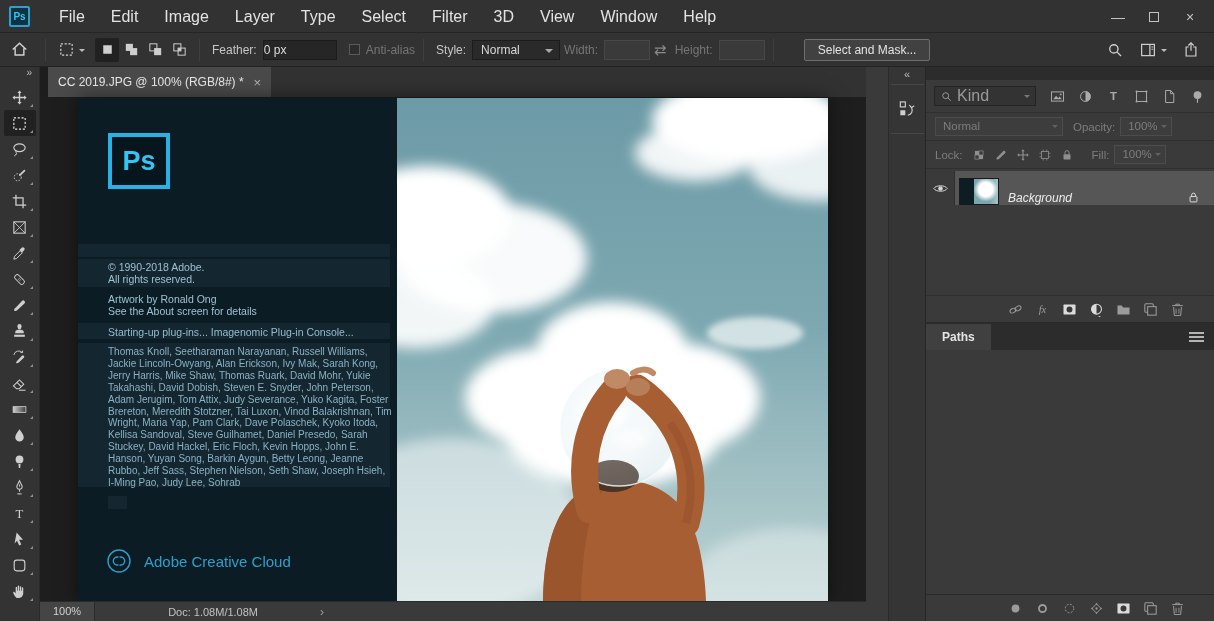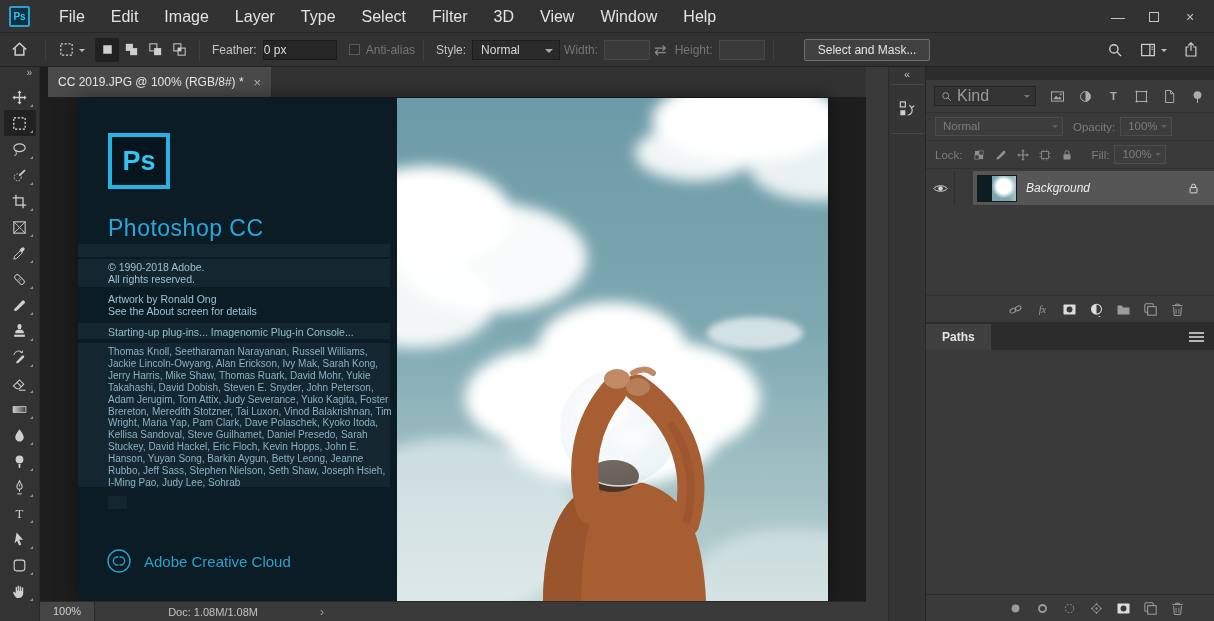--- a/index.html
+++ b/index.html
@@ -94,21 +94,21 @@
   .psel { position:relative; height:19px; border:1px solid #4c4c4c; background:#3d3d3d; font-size:11.5px; color:#7d7d7d; line-height:17px; padding-left:7px; }
   .psel::after { content:""; position:absolute; right:4px; top:7px; border:3.5px solid transparent; border-top-color:#616161; }
   .psel.wide { width:128px; }
   .psel.val { width:52px; }
   .plabel { font-size:11.5px; color:#7d7d7d; margin:0 5px 0 10px; }
   .lockicons { display:flex; align-items:center; gap:8px; margin-left:4px; color:#8f8f8f; }
   .plabel.fl { margin-left:18px; }
   .layerlist { height:127px; border-bottom:1px solid #303030; }
   .layer-row { display:flex; height:34px; margin-top:2px; align-items:stretch; }
   .eye-cell { width:29px; border-right:1px solid #2f2f2f; display:flex; align-items:center; justify-content:center; color:#d6d6d6; }
-  .layer-main { flex:1; background:#565656; display:flex; align-items:center;margin-left:18px; }
+  .layer-main { flex:1; background:#565656; display:flex; align-items:flex-end; }
   .layer-thumb { width:40px; height:27px; margin:0 9px 0 4px; border:1px solid #191919;
     background: radial-gradient(circle at 68% 42%, #ffffff 0 7px, rgba(255,255,255,0) 12px),
                 linear-gradient(90deg,#0c1d24 0 36%, #7ba6af 36% 78%, #a7c5c9 100%); }
   .layer-name { font-size:12px; font-style:italic; color:#ececec; flex:1; }
   .layer-lock { margin-right:13px; color:#e0e0e0; display:flex; }
   .pfooter { height:27px; display:flex; align-items:center; justify-content:flex-end; gap:10px; padding-right:28px; color:#9b9b9b; border-bottom:1px solid #2a2a2a; }
   .pfooter .lite { color:#dcdcdc; }
   .paths-body { flex:1; background:#3a3a3a; }
   .paths-footer { border-top:1px solid #2a2a2a; border-bottom:none; }
 
@@ -366,21 +366,20 @@
 
   <main class="canvas">
     <div class="splash">
       <div class="splash-left">
         <div class="stripe" style="top:146px;height:13px;"></div>
         <div class="stripe" style="top:161px;height:28px;"></div>
         <div class="stripe" style="top:225px;height:16px;"></div>
         <div class="stripe" style="top:245px;height:144px;"></div>
         <div class="stripe" style="top:398px;left:30px;width:19px;height:13px;"></div>
         <div class="sp-logo">Ps</div>
-        <div class="sp-name">Photoshop CC</div>
         <div class="sp-copy">
           <div>© 1990-2018 Adobe.</div>
           <div>All rights reserved.</div>
         </div>
         <div class="sp-art">
           <div>Artwork by Ronald Ong</div>
           <div>See the About screen for details</div>
         </div>
         <div class="sp-status">Starting-up plug-ins... Imagenomic Plug-in Console...</div>
         <div class="sp-credits">Thomas Knoll, Seetharaman Narayanan, Russell Williams, Jackie Lincoln-Owyang, Alan Erickson, Ivy Mak, Sarah Kong, Jerry Harris, Mike Shaw, Thomas Ruark, David Mohr, Yukie Takahashi, David Dobish, Steven E. Snyder, John Peterson, Adam Jerugim, Tom Attix, Judy Severance, Yuko Kagita, Foster Brereton, Meredith Stotzner, Tai Luxon, Vinod Balakrishnan, Tim Wright, Maria Yap, Pam Clark, Dave Polaschek, Kyoko Itoda, Kellisa Sandoval, Steve Guilhamet, Daniel Presedo, Sarah Stuckey, David Hackel, Eric Floch, Kevin Hopps, John E. Hanson, Yuyan Song, Barkin Aygun, Betty Leong, Jeanne Rubbo, Jeff Sass, Stephen Nielson, Seth Shaw, Joseph Hsieh, I-Ming Pao, Judy Lee, Sohrab</div>

